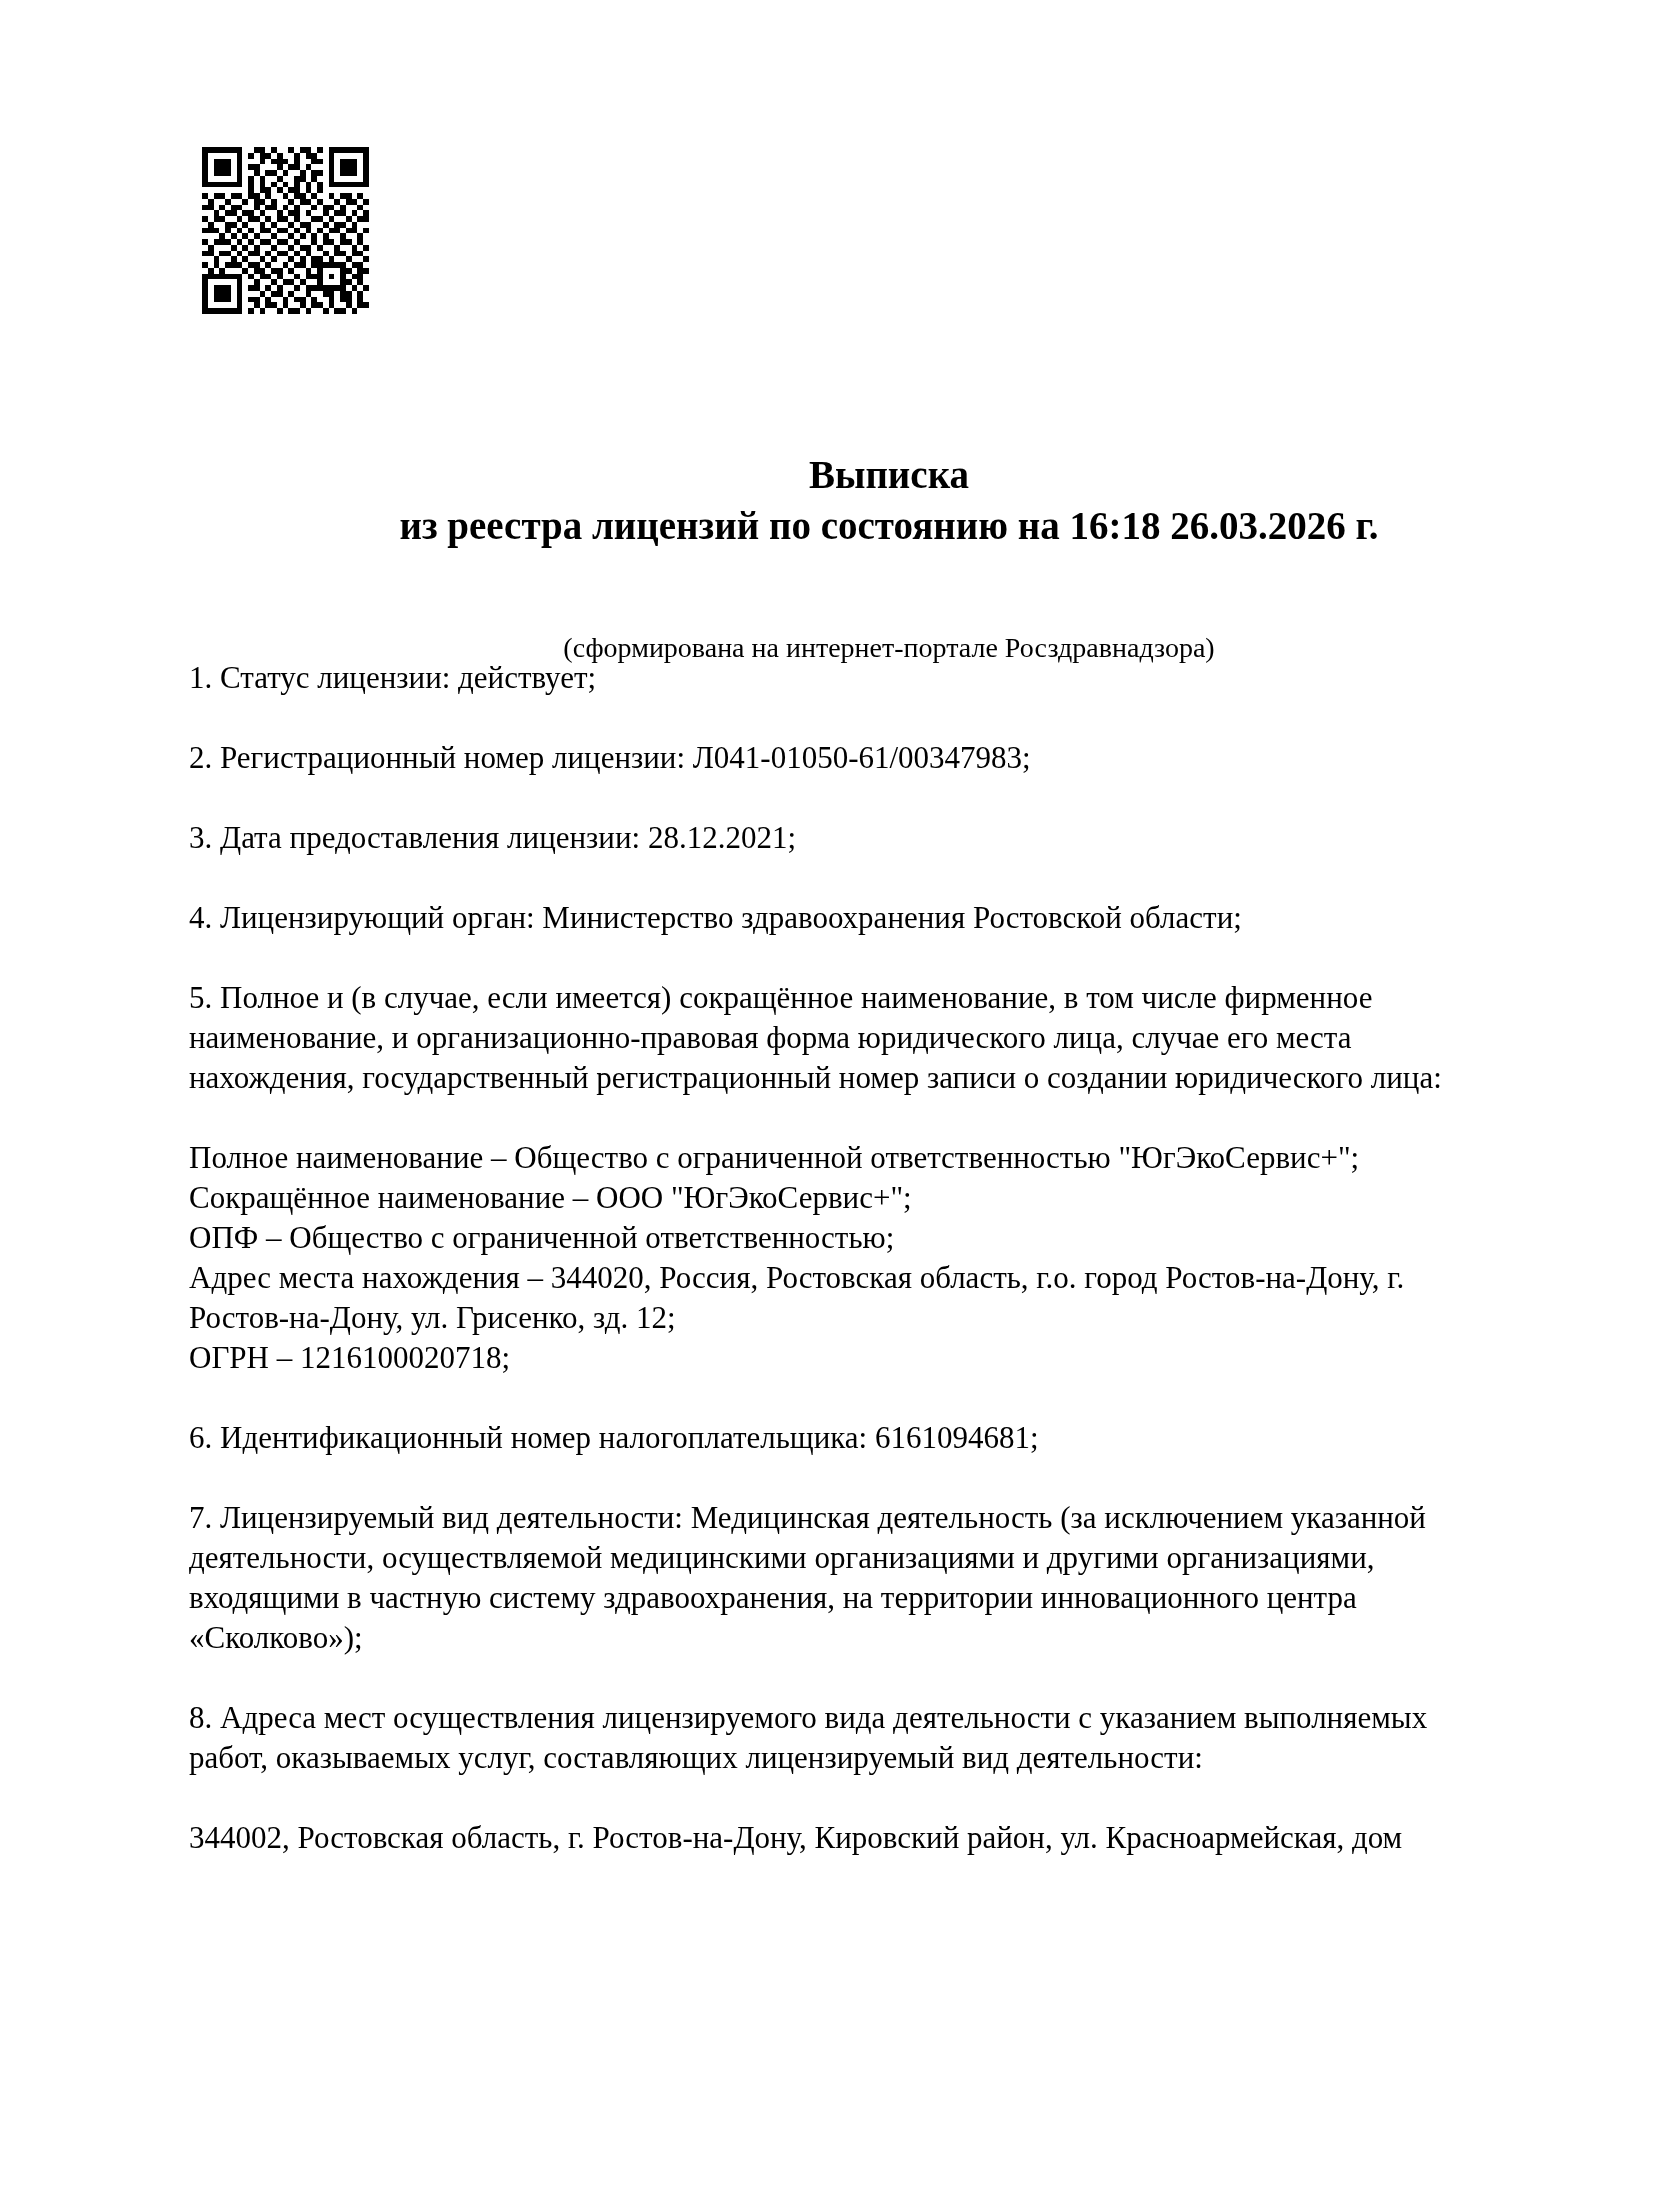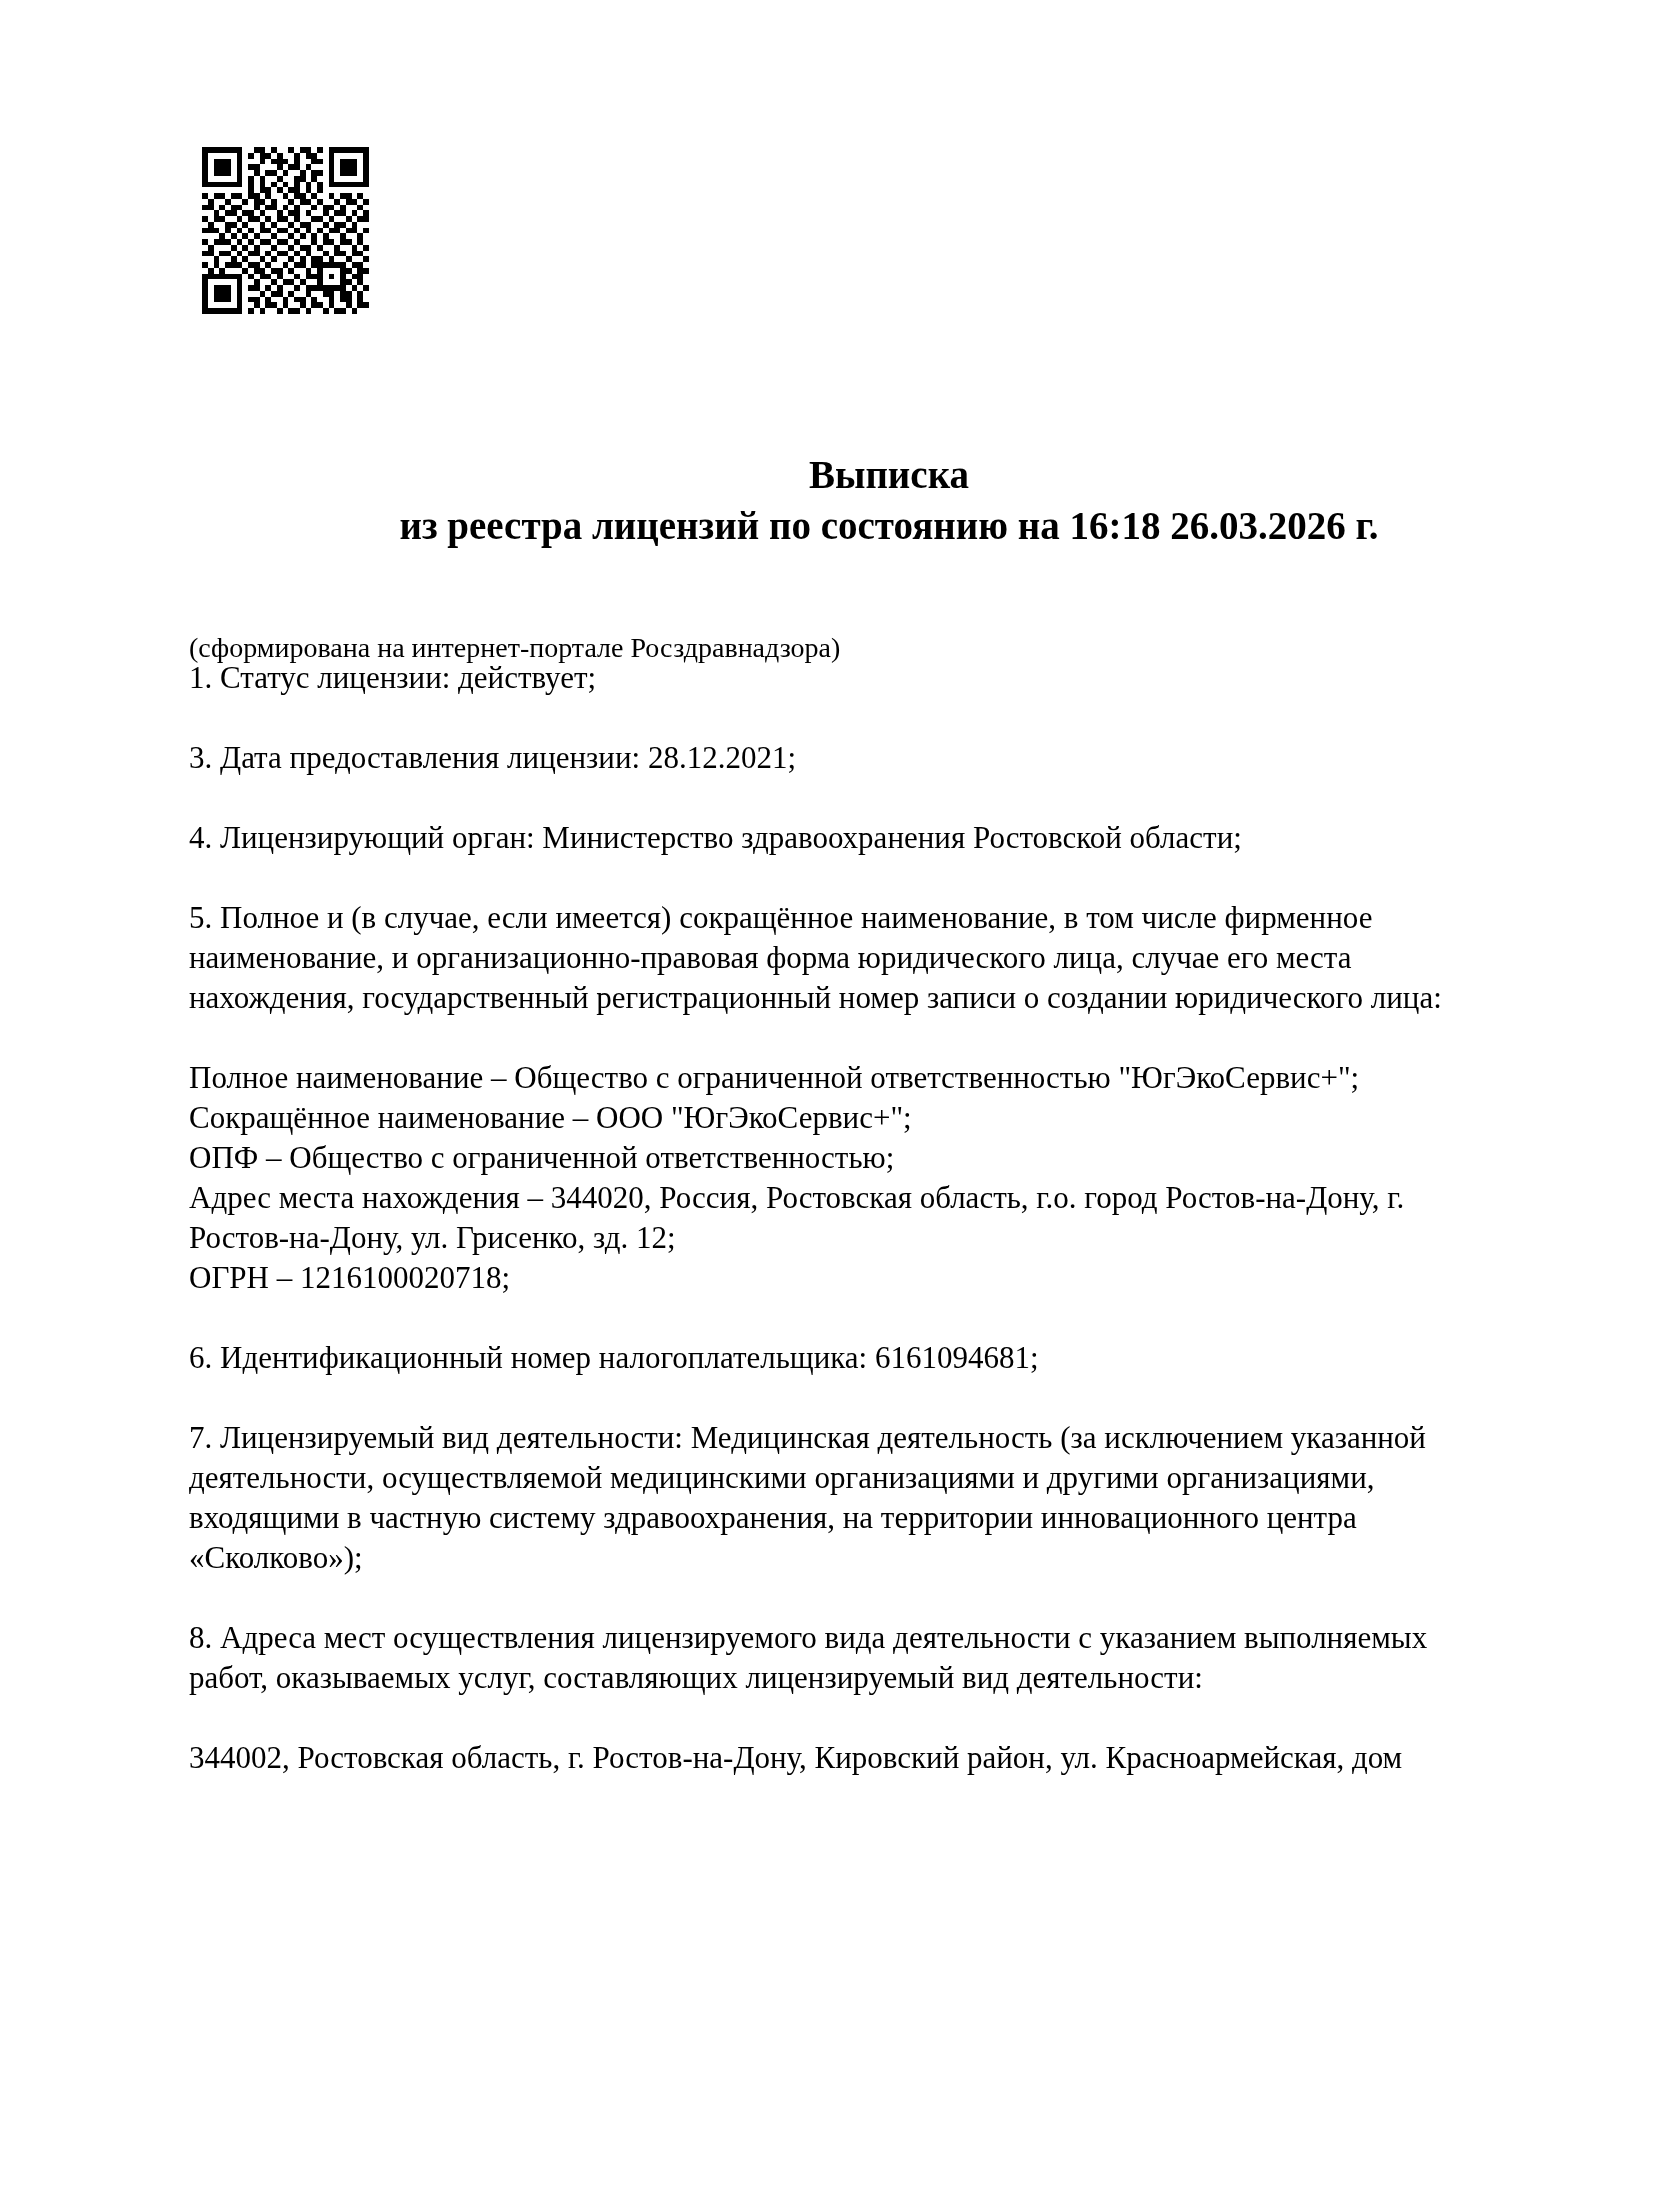--- a/index.html
+++ b/index.html
@@ -32,21 +32,21 @@
   }
   .title {
     text-align: center;
     font-weight: bold;
     font-size: 39px;
     line-height: 51px;
     white-space: nowrap;
   }
   .note {
     margin-top: 79px;
-    text-align: left;
+    text-align: center;
     font-size: 28px;
     line-height: 35px;
     white-space: nowrap;
   }
   .body-text {
     position: absolute;
     left: 189px;
     top: 658px;
     width: 1410px;
     font-size: 31px;
@@ -516,20 +516,23 @@
       <div>из реестра лицензий по состоянию на 16:18 26.03.2026 г.</div>
     </div>
     <div class="note">(сформирована на интернет-портале Росздравнадзора)</div>
   </div>
 
   <div class="body-text" id="body-container">
       <div class="para">
         <div class="text-line">1. Статус лицензии: действует;</div>
       </div>
       <div class="para">
+        <div class="text-line">2. Регистрационный номер лицензии: Л041-01050-61/00347983;</div>
+      </div>
+      <div class="para">
         <div class="text-line">3. Дата предоставления лицензии: 28.12.2021;</div>
       </div>
       <div class="para">
         <div class="text-line">4. Лицензирующий орган: Министерство здравоохранения Ростовской области;</div>
       </div>
       <div class="para">
         <div class="text-line">5. Полное и (в случае, если имеется) сокращённое наименование, в том числе фирменное</div>
         <div class="text-line">наименование, и организационно-правовая форма юридического лица, случае его места</div>
         <div class="text-line">нахождения, государственный регистрационный номер записи о создании юридического лица:</div>
       </div>

